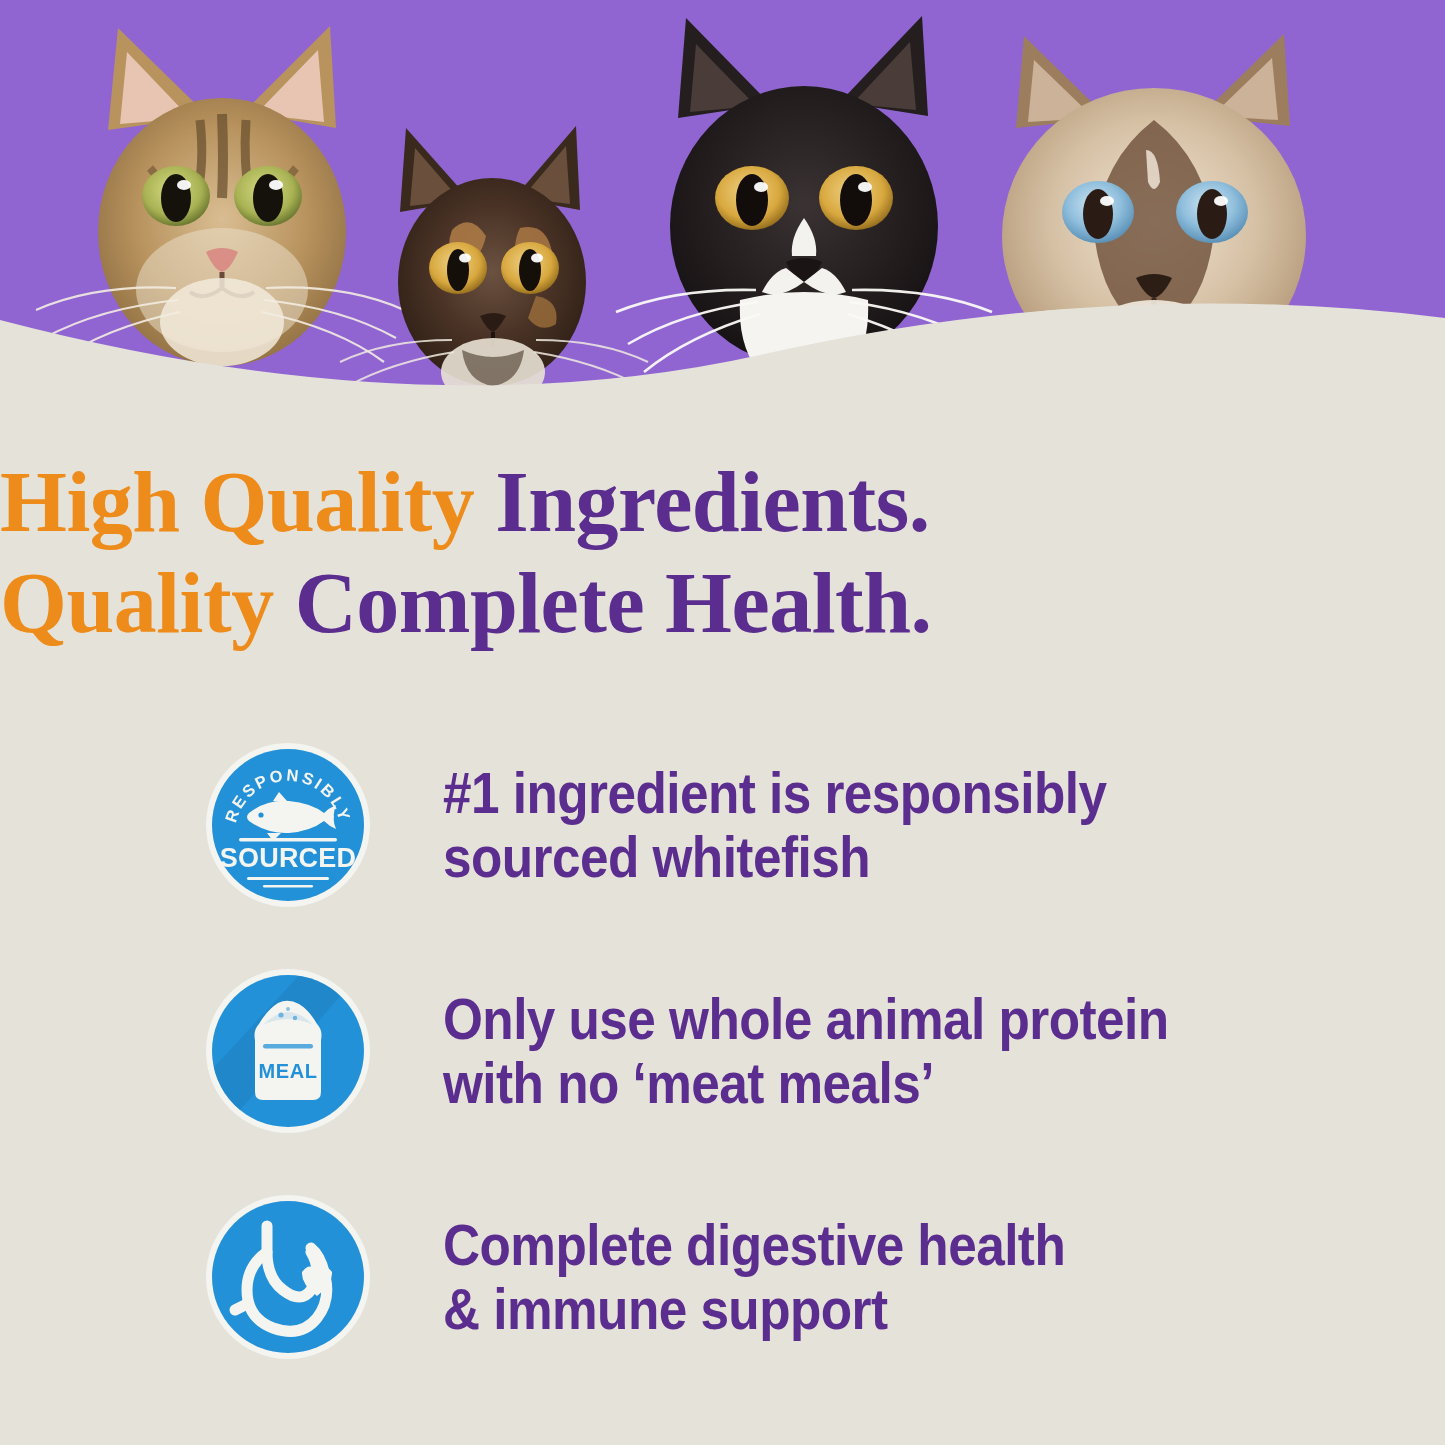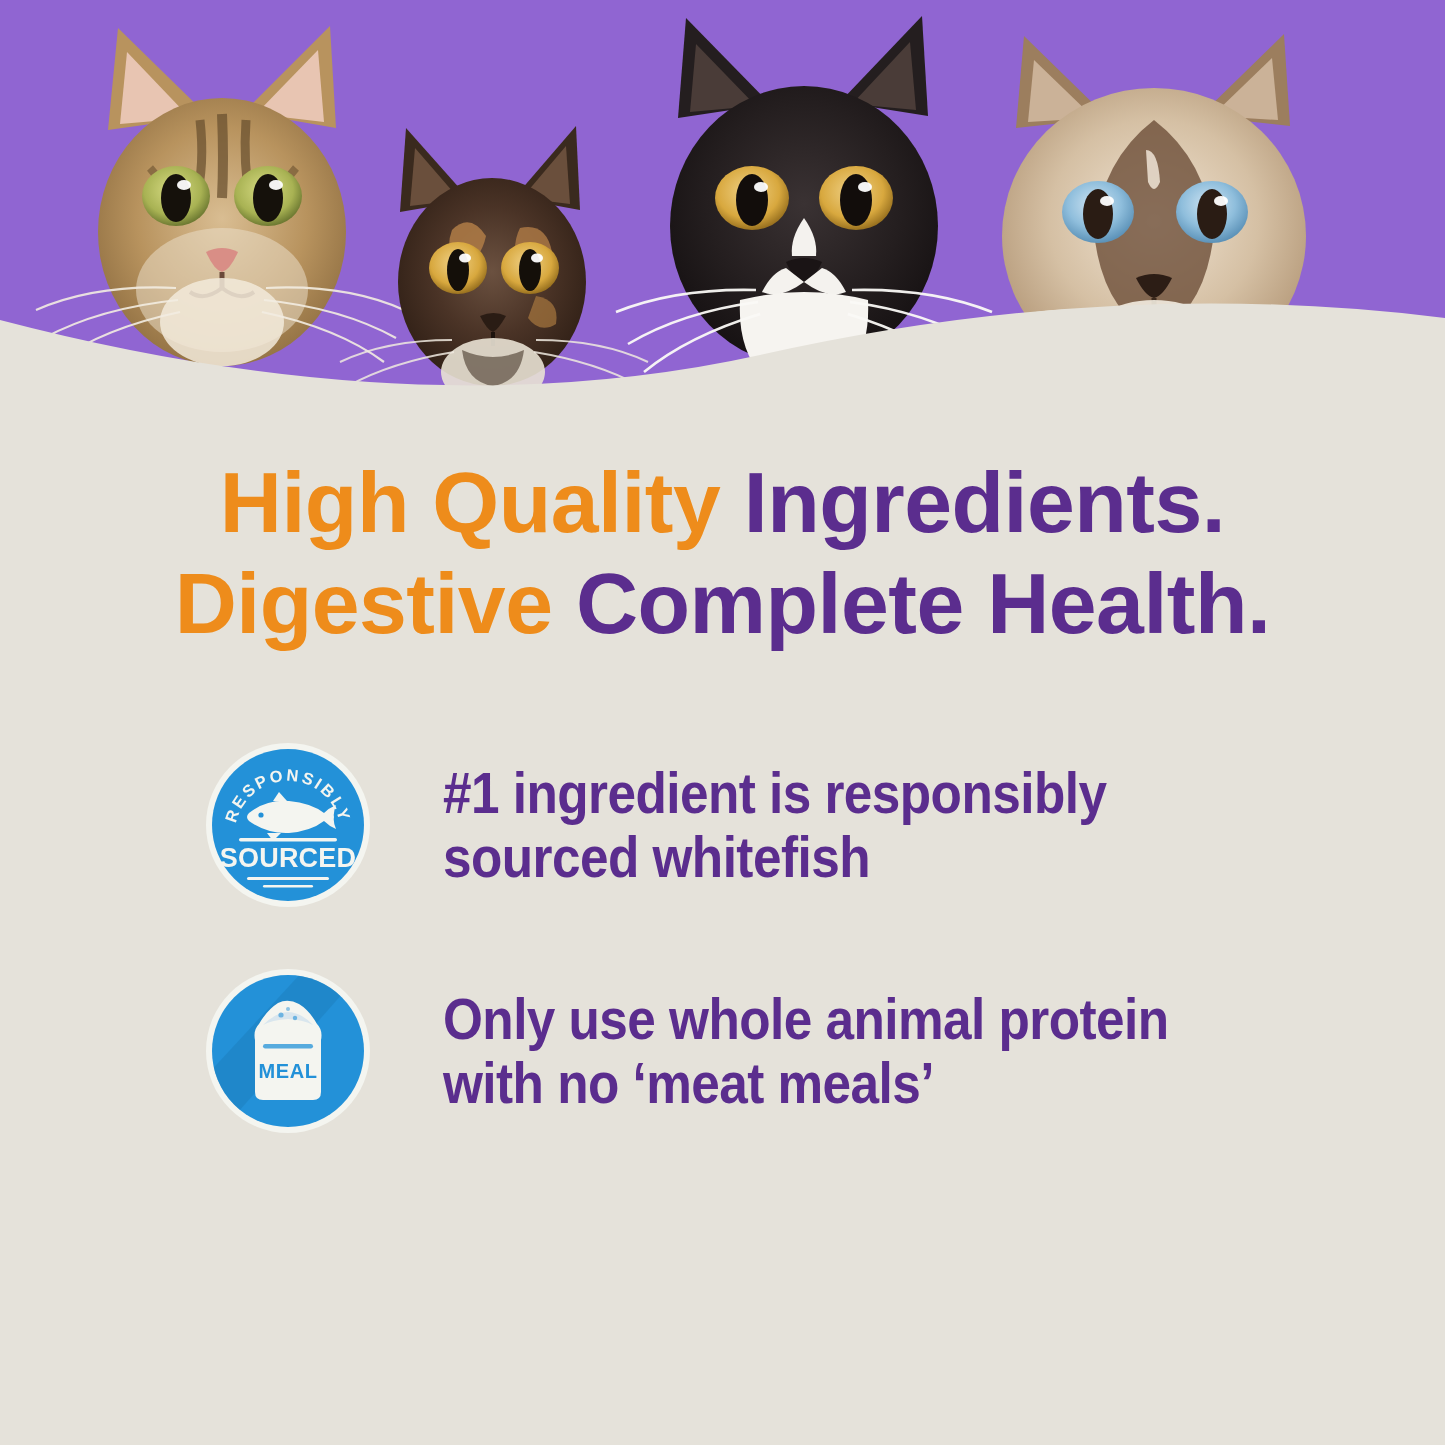--- a/index.html
+++ b/index.html
@@ -48,22 +48,22 @@
     z-index: 5;
   }
 
   
   .headline {
     position: absolute;
     left: 0;
     top: 452px;
     width: 1445px;
     z-index: 10;
-    text-align: center;
-    font-family: Liberation Sans, sans-serif;
+    text-align: left;
+    font-family: Liberation Serif, serif;
     font-weight: bold;
     font-size: 86px;
     line-height: 1.18;
     letter-spacing: -0.5px;
   }
   .headline .ln { display: block; white-space: nowrap; }
   .hl-orange { color: #EE8C1B; }
   .hl-purple { color: #5B2D8E; }
 
   
@@ -280,21 +280,21 @@
   <svg class="cream-sheet" viewBox="0 0 1445 1445" preserveAspectRatio="none">
     <path d="M0 1445 L0 320 Q420 430 760 355 Q1110 276 1445 318 L1445 1445 Z" fill="#E5E2DA"></path>
   </svg>
 
   <div class="headline">
     <span class="ln">
       <span class="hl-orange">High Quality</span>
       <span class="hl-purple">Ingredients.</span>
     </span>
     <span class="ln">
-      <span class="hl-orange">Digestive</span>
+      <span class="hl-orange">Quality</span>
       <span class="hl-purple">Complete Health.</span>
     </span>
   </div>
 
   <div class="benefits">
 
     <div class="benefit">
       <div class="benefit-icon">
         <svg viewBox="0 0 166 166">
           <defs>
@@ -355,15 +355,33 @@
             <text x="83" y="110" text-anchor="middle" font-family="Liberation Sans, sans-serif" font-size="20" font-weight="bold" fill="#2391D8" letter-spacing="0.6">MEAL</text>
           </g>
         </svg>
       </div>
       <div class="benefit-text">
         <span class="tline">Only use whole animal protein</span>
         <span class="tline">with no ‘meat meals’</span>
       </div>
     </div>
 
+    <div class="benefit">
+      <div class="benefit-icon">
+        <svg viewBox="0 0 166 166">
+          <circle cx="83" cy="83" r="82" fill="#F4F5F0"></circle>
+          <circle cx="83" cy="83" r="76" fill="#2391D8"></circle>
+          <g fill="none" stroke="#F4F5F0" stroke-width="11" stroke-linecap="round" stroke-linejoin="round">
+            <path d="M62 32 L62 58 Q62 84 78 96 Q96 110 106 96 Q118 78 106 58"></path>
+            <path d="M62 58 Q42 72 42 96 Q42 124 68 134 Q96 144 112 124 Q126 106 120 82 Q116 62 106 54"></path>
+            <path d="M42 110 L30 116"></path>
+          </g>
+          <path d="M97 78 Q104 68 112 76 Q120 68 127 78 Q128 90 112 102 Q96 90 97 78 Z" fill="#F4F5F0"></path>
+        </svg>
+      </div>
+      <div class="benefit-text">
+        <span class="tline">Complete digestive health</span>
+        <span class="tline">&amp; immune support</span>
+      </div>
+    </div>
 
   </div>
 </div>
 
 </body></html>

